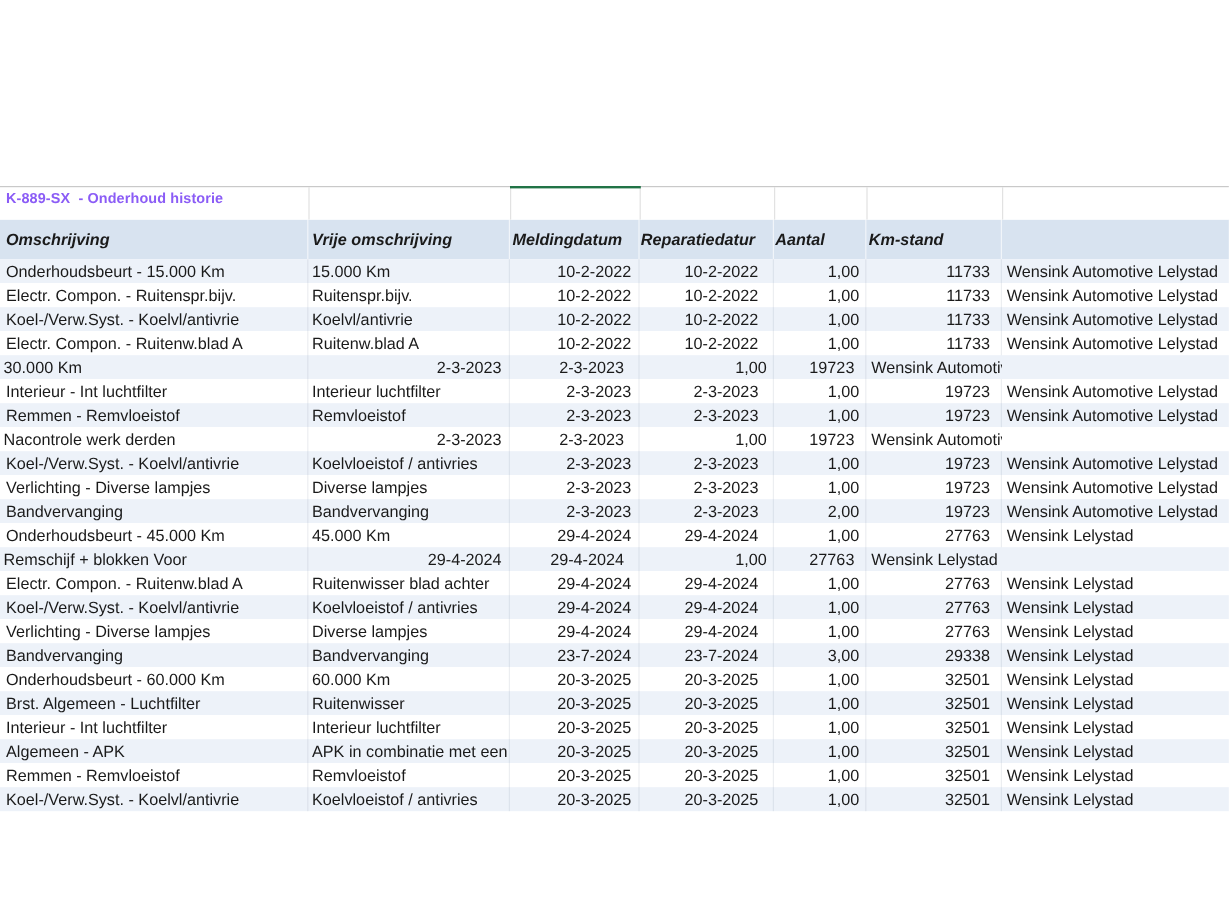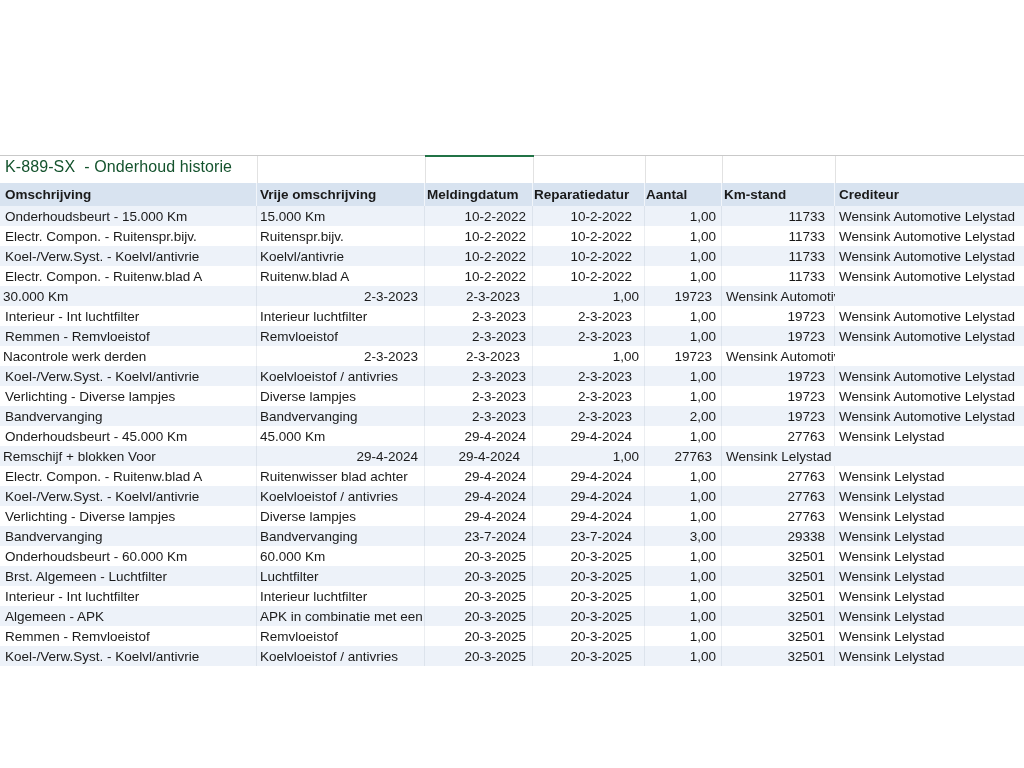--- a/index.html
+++ b/index.html
@@ -14,26 +14,26 @@
   
   .cols{display:grid;grid-template-columns:257px 168px 108px 112px 77px 113px 1fr;}
 
   
   .title-row{position:relative;height:27px;background:#ffffff;border-top:1px solid #c9c9c9;}
   .title-row .vline{position:absolute;top:0;bottom:0;width:1px;background:#e2e2e2;}
   .v1{left:257px}.v2{left:425px}.v3{left:533px}.v4{left:645px}.v5{left:722px}.v6{left:835px}
   .accent-bar{position:absolute;top:-1px;left:425px;width:109px;height:2px;background:var(--accent,#217346);}
   .sheet-title{
     position:absolute;left:5px;top:2px;
-    font-size:16px;font-weight:normal;color:#14532d;
+    font-size:12px;font-weight:bold;color:#8b5cf6;
     white-space:pre;letter-spacing:.1px;
   }
 
   
-  .header-row{height:23px;background:var(--header-bg,#d8e3f0);}
+  .header-row{height:33px;background:var(--header-bg,#d8e3f0);font-style:italic;}
   .header-row .cell{
     font-weight:bold;font-size:13.5px;
     display:flex;align-items:center;white-space:nowrap;overflow:hidden;
     border-right:1px solid rgba(255,255,255,.65);
   }
   .header-row .c1{padding-left:5px}
   .header-row .c2{padding-left:3px}
   .header-row .c3{padding-left:2px}
   .header-row .c4{padding-left:1px}
   .header-row .c5{padding-left:1px}
@@ -72,21 +72,20 @@
     <span class="sheet-title">K-889-SX  - Onderhoud historie</span>
   </div>
 
   <div class="header-row cols">
       <div class="cell c1">Omschrijving</div>
       <div class="cell c2">Vrije omschrijving</div>
       <div class="cell c3">Meldingdatum</div>
       <div class="cell c4">Reparatiedatur</div>
       <div class="cell c5">Aantal</div>
       <div class="cell c6">Km-stand</div>
-      <div class="cell c7">Crediteur</div>
     </div>
 
   <div>
       <div class="row cols band">
         <div class="cell c1">Onderhoudsbeurt - 15.000 Km</div>
         <div class="cell c2">15.000 Km</div>
         <div class="cell c3">10-2-2022</div>
         <div class="cell c4">10-2-2022</div>
         <div class="cell c5">1,00</div>
         <div class="cell c6">11733</div>
@@ -237,21 +236,21 @@
         <div class="cell c1">Onderhoudsbeurt - 60.000 Km</div>
         <div class="cell c2">60.000 Km</div>
         <div class="cell c3">20-3-2025</div>
         <div class="cell c4">20-3-2025</div>
         <div class="cell c5">1,00</div>
         <div class="cell c6">32501</div>
         <div class="cell c7">Wensink Lelystad</div>
       </div>
       <div class="row cols band">
         <div class="cell c1">Brst. Algemeen - Luchtfilter</div>
-        <div class="cell c2">Luchtfilter</div>
+        <div class="cell c2">Ruitenwisser</div>
         <div class="cell c3">20-3-2025</div>
         <div class="cell c4">20-3-2025</div>
         <div class="cell c5">1,00</div>
         <div class="cell c6">32501</div>
         <div class="cell c7">Wensink Lelystad</div>
       </div>
       <div class="row cols">
         <div class="cell c1">Interieur - Int luchtfilter</div>
         <div class="cell c2">Interieur luchtfilter</div>
         <div class="cell c3">20-3-2025</div>

